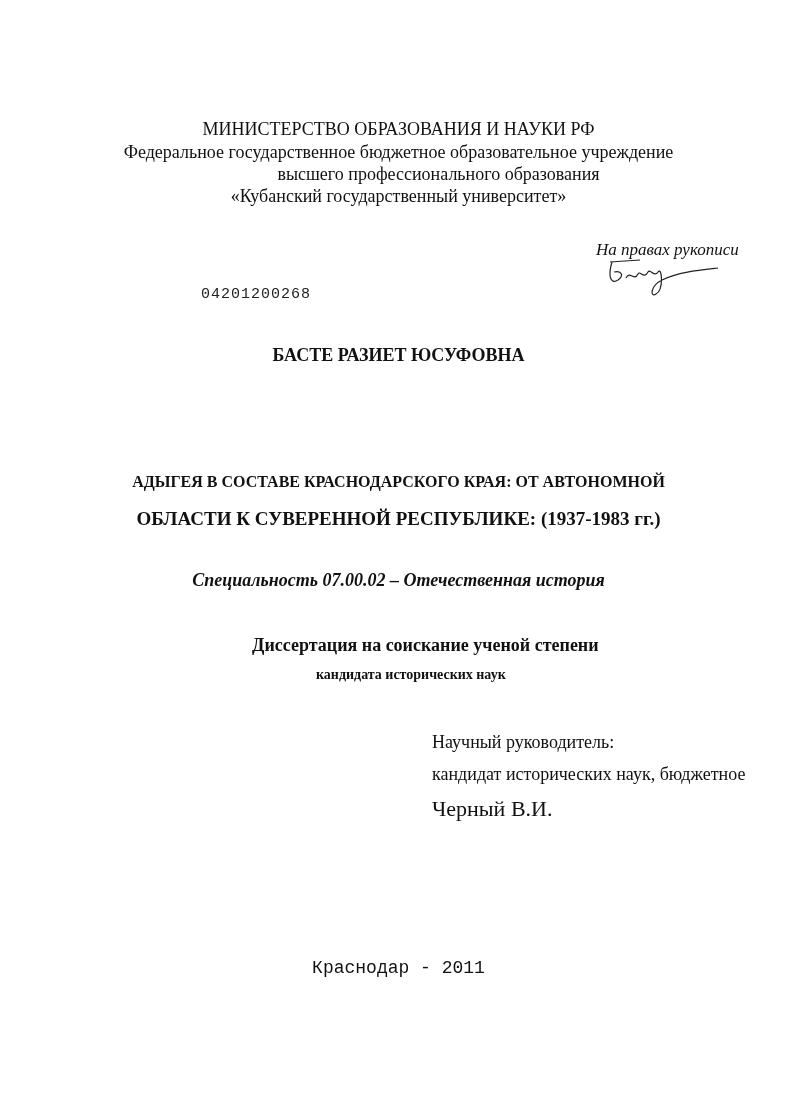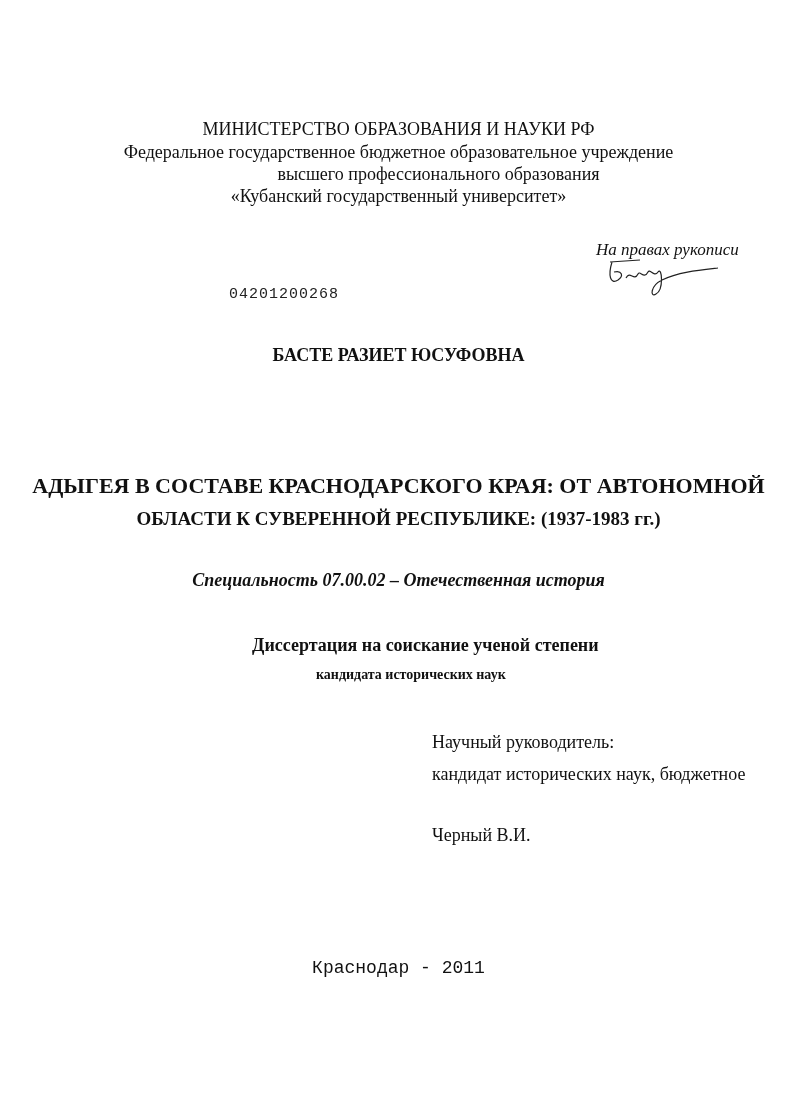--- a/index.html
+++ b/index.html
@@ -18,29 +18,29 @@
 <div class="abs center hdr" style="top:118px;">МИНИСТЕРСТВО ОБРАЗОВАНИЯ И НАУКИ РФ</div>
 <div class="abs center hdr" style="top:141px;">Федеральное государственное бюджетное образовательное учреждение</div>
 <div class="abs center hdr" style="top:163px;padding-left:40px;">высшего профессионального образования</div>
 <div class="abs center hdr" style="top:185px;">«Кубанский государственный университет»</div>
 
 <div class="abs ital" style="top:240px; left:596px; font-size:17px;text-align:right;">На правах рукописи</div>
 <svg class="abs" style="top:250px; left:600px;" width="130" height="50">
   <path d="M10 12 L40 10 M12 12 C8 25,10 35,18 30 C24 26,22 20,14 22 M26 28 C30 20,34 32,38 24 C40 20,44 30,48 22 C50 18,54 28,58 22 C62 16,64 40,56 44 C50 48,50 36,62 30 C78 22,100 20,118 18" stroke="#222" stroke-width="1.2" fill="none"></path>
 </svg>
 
-<div class="abs code" style="top:286px; left:201px;margin-left:28px;">04201200268</div>
+<div class="abs code" style="top:286px; left:201px;">04201200268</div>
 
 <div class="abs center bold" style="top:345px; font-size:18px;">БАСТЕ РАЗИЕТ ЮСУФОВНА</div>
 
-<div class="abs center bold" style="top:473px; font-size:22px;">АДЫГЕЯ В СОСТАВЕ КРАСНОДАРСКОГО КРАЯ: ОТ АВТОНОМНОЙ</div>
+<div class="abs center bold" style="top:473px; font-size:16px;">АДЫГЕЯ В СОСТАВЕ КРАСНОДАРСКОГО КРАЯ: ОТ АВТОНОМНОЙ</div>
 <div class="abs center bold" style="top:508px; font-size:19px;">ОБЛАСТИ К СУВЕРЕННОЙ РЕСПУБЛИКЕ: (1937-1983 гг.)</div>
 
 <div class="abs center bold" style="top:570px; font-size:18px;font-style:italic;">Специальность 07.00.02 – Отечественная история</div>
 
 <div class="abs bold" style="top:635px; left:252px; font-size:18px;">Диссертация на соискание ученой степени</div>
 <div class="abs bold" style="top:667px; left:316px; font-size:14px;">кандидата исторических наук</div>
 
 <div class="abs" style="top:732px; left:432px; font-size:18px;">Научный руководитель:</div>
 <div class="abs" style="top:764px; left:432px; font-size:18px;">кандидат исторических наук, бюджетное</div>
-<div class="abs" style="top:796px; left:432px; font-size:18px;margin-top:29px;">Черный В.И.</div>
+<div class="abs" style="top:796px; left:432px; font-size:22px;">Черный В.И.</div>
 
 <div class="abs center" style="top:958px; font-size:18px;font-family:Liberation Mono, monospace;">Краснодар - 2011</div>
 
 </body></html>

